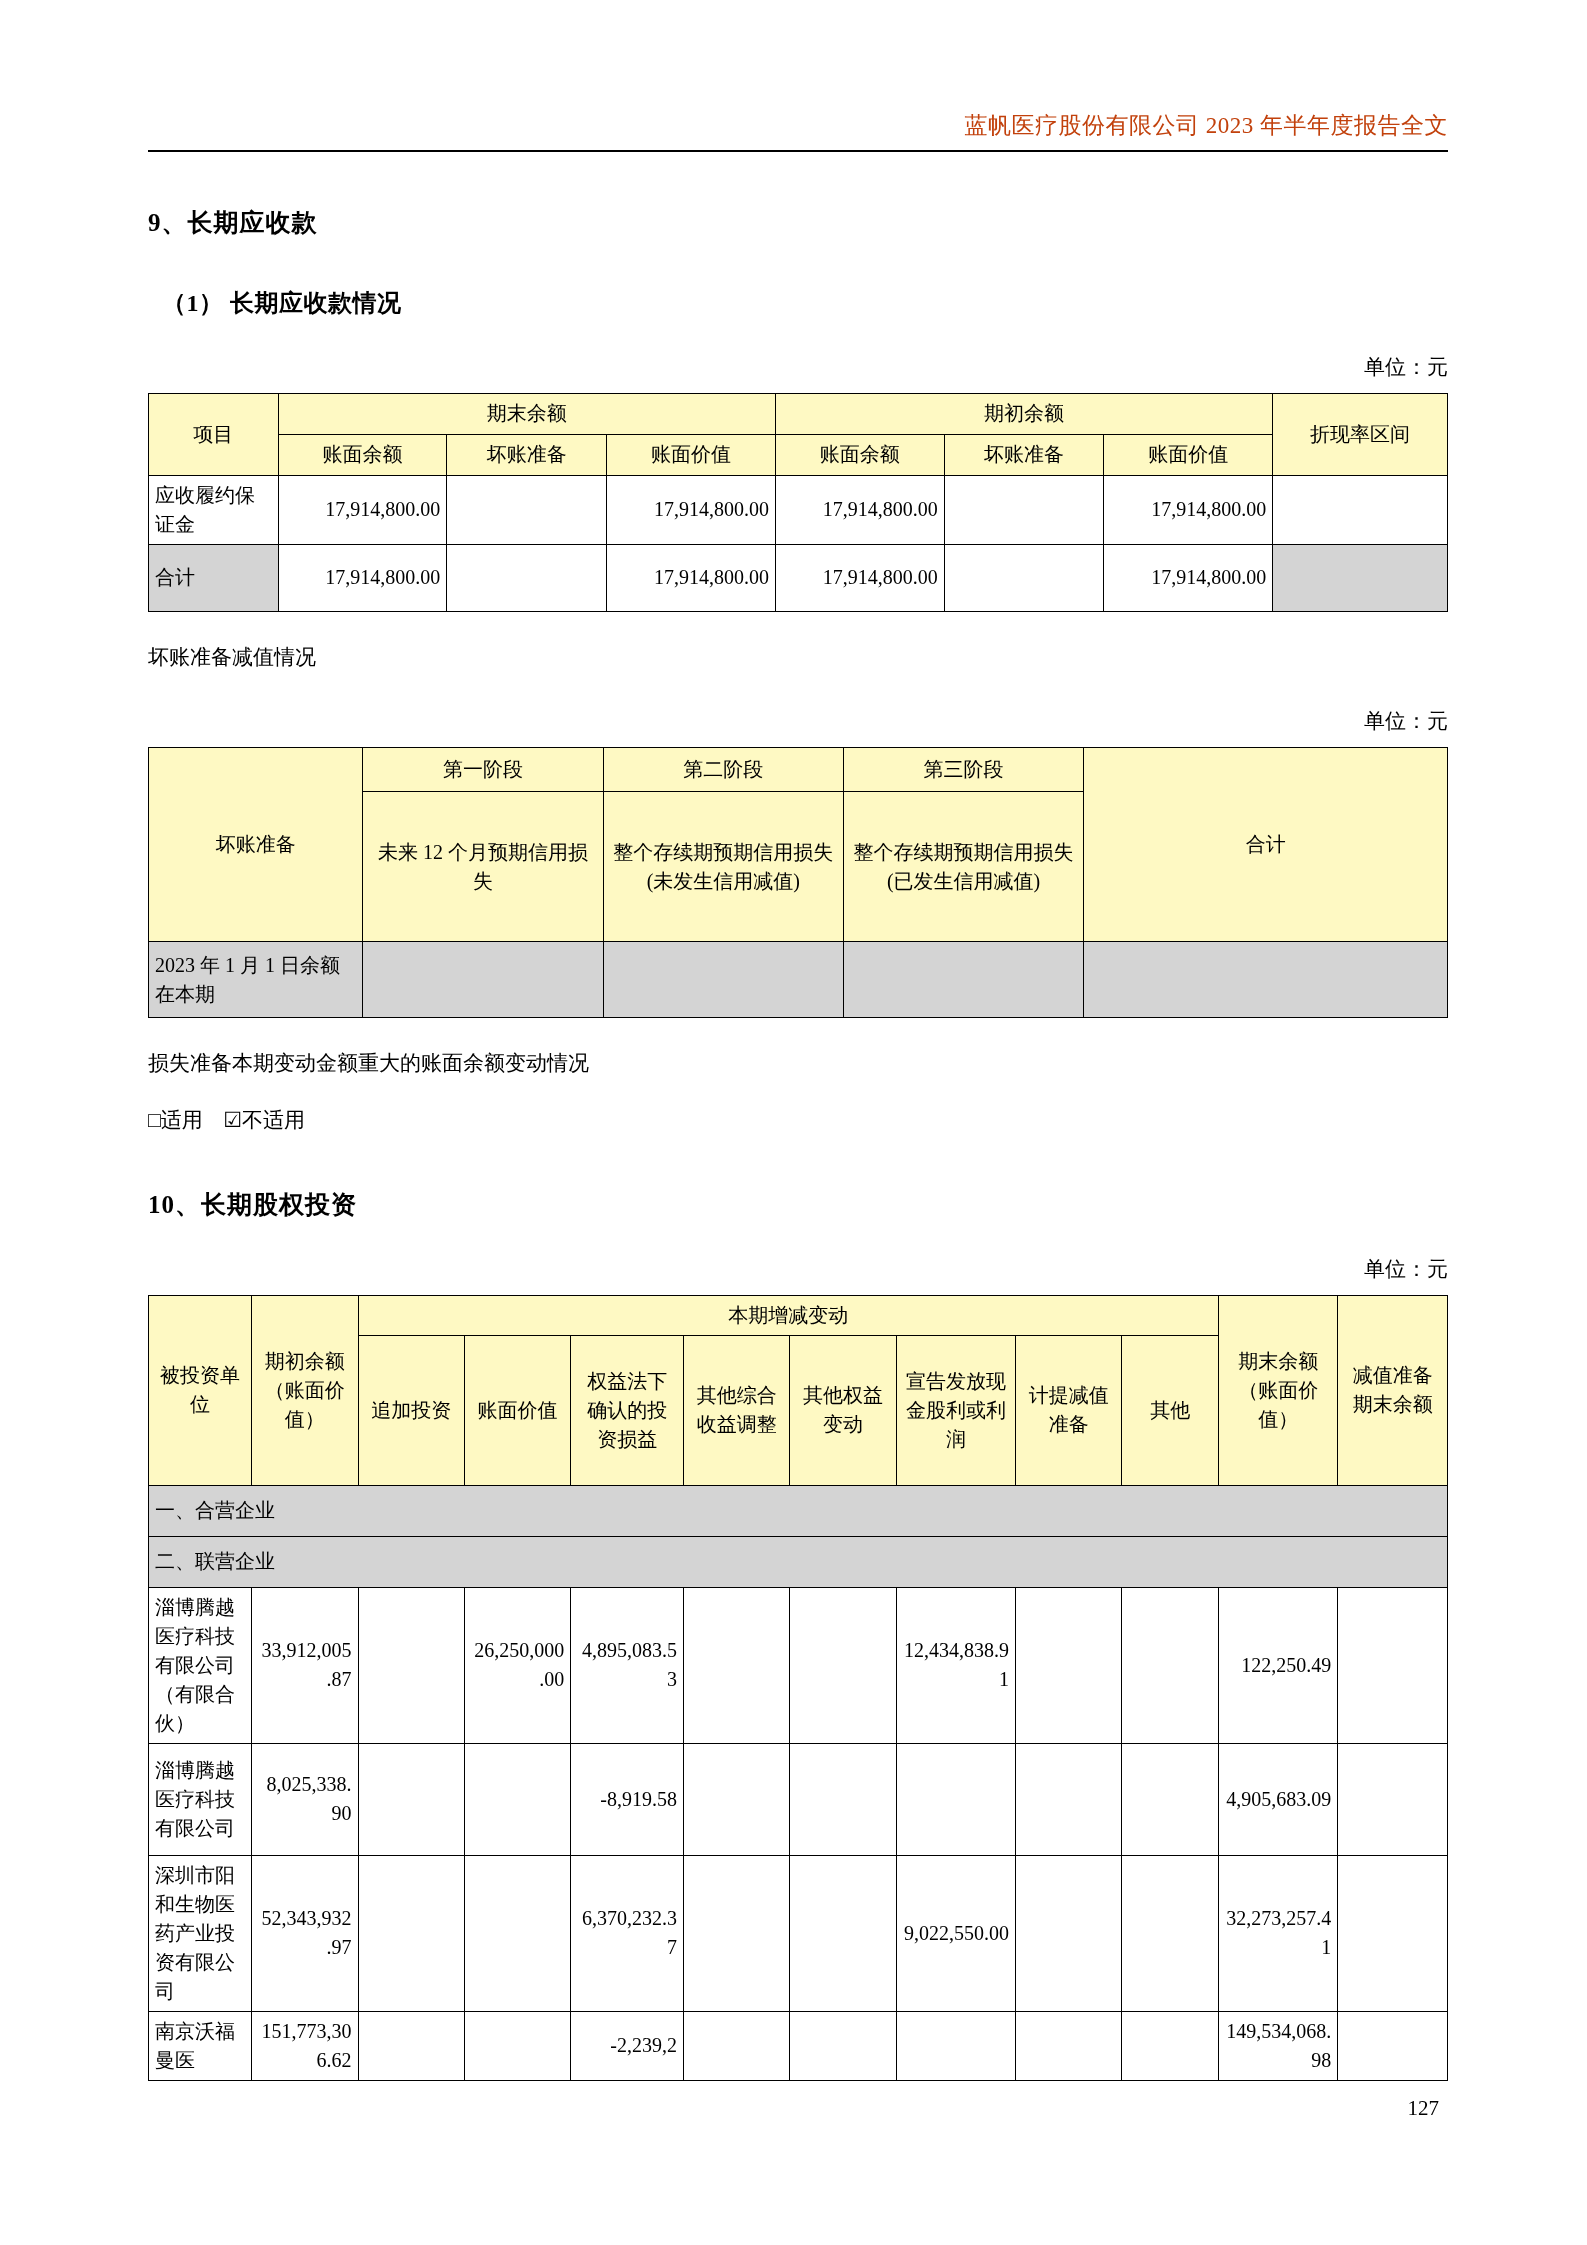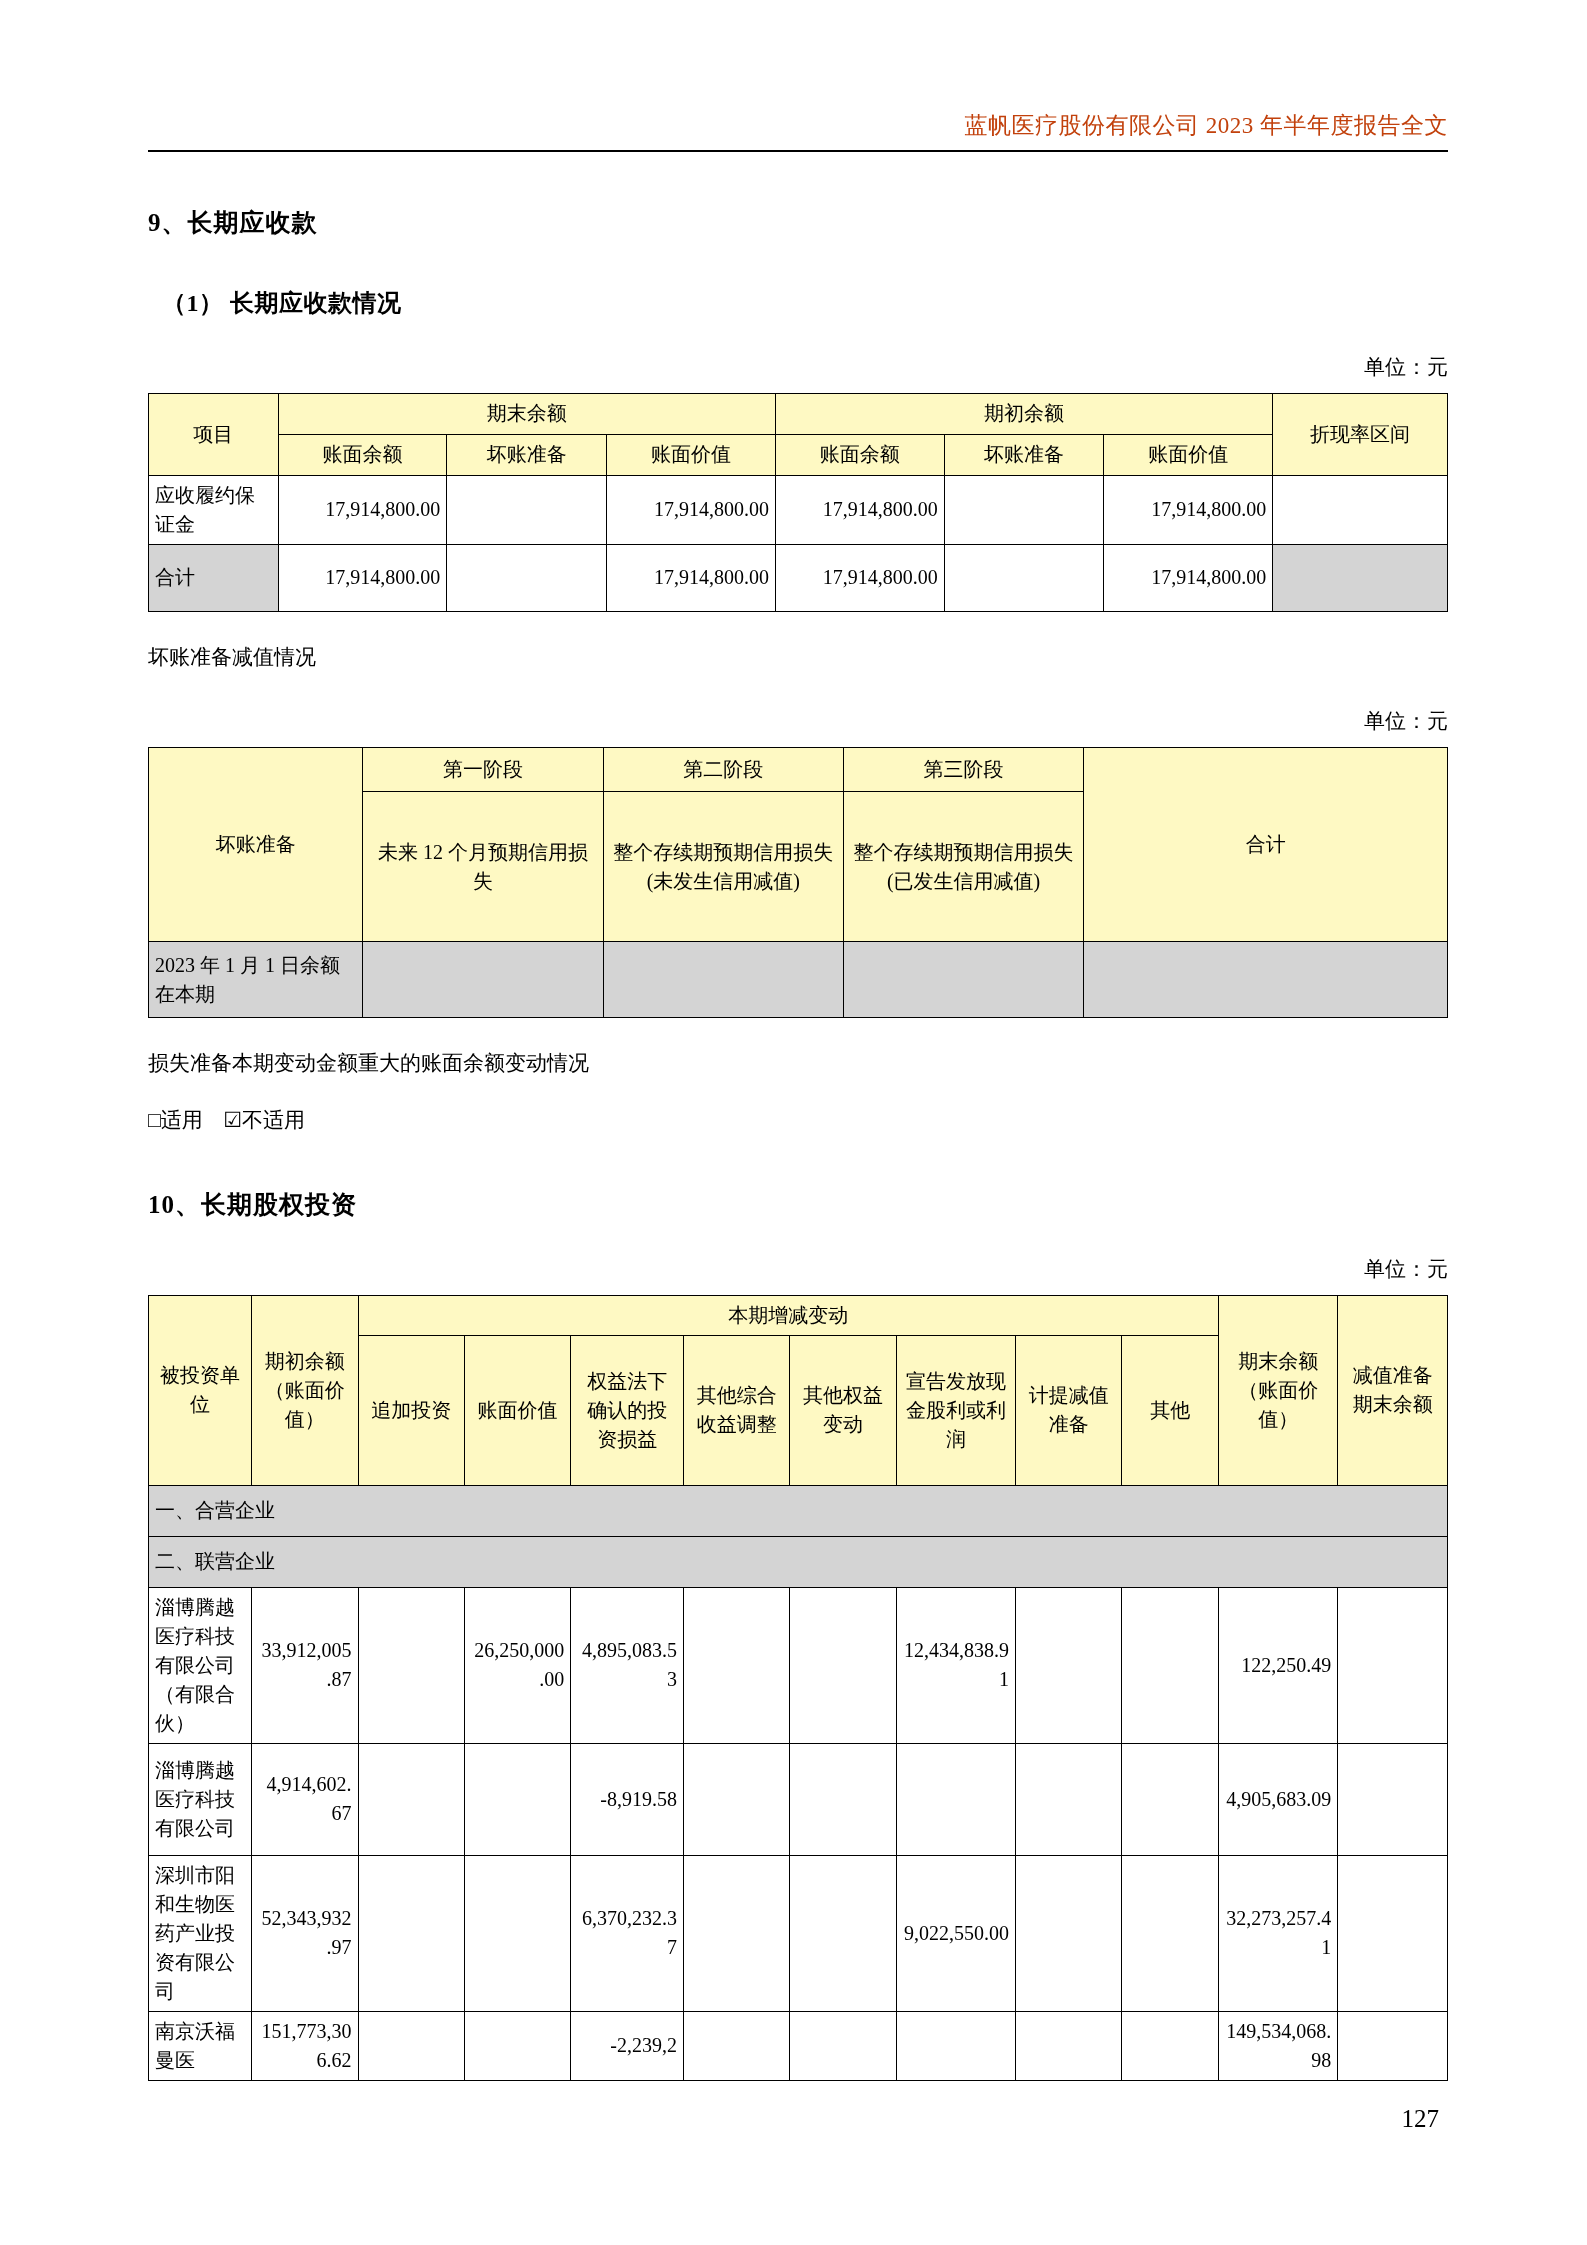--- a/index.html
+++ b/index.html
@@ -119,22 +119,22 @@
   
   .applic {
     font-size: 21px;
     margin-top: 26px;
   }
 
   
   .pageno {
     position: absolute;
     right: 148px;
-    bottom: 112px;
-    font-size: 25px;
+    bottom: 124px;
+    font-size: 21px;
   }
 </style>
 </head>
 <body>
 
 <div class="page">
   <div class="content">
 
     <div class="header-wrap">
       <div class="header-text">蓝帆医疗股份有限公司 2023 年半年度报告全文</div>
@@ -293,21 +293,21 @@
           <td class="num"></td>
           <td class="num">12,434,838.91</td>
           <td class="num"></td>
           <td class="num"></td>
           <td class="num">122,250.49</td>
           <td class="num"></td>
         </tr>
 
         <tr style="height:112px">
           <td class="lbl">淄博腾越医疗科技有限公司</td>
-          <td class="num">4,914,602.67</td>
+          <td class="num">8,025,338.90</td>
           <td class="num"></td>
           <td class="num"></td>
           <td class="num">-8,919.58</td>
           <td class="num"></td>
           <td class="num"></td>
           <td class="num"></td>
           <td class="num"></td>
           <td class="num"></td>
           <td class="num">4,905,683.09</td>
           <td class="num"></td>

